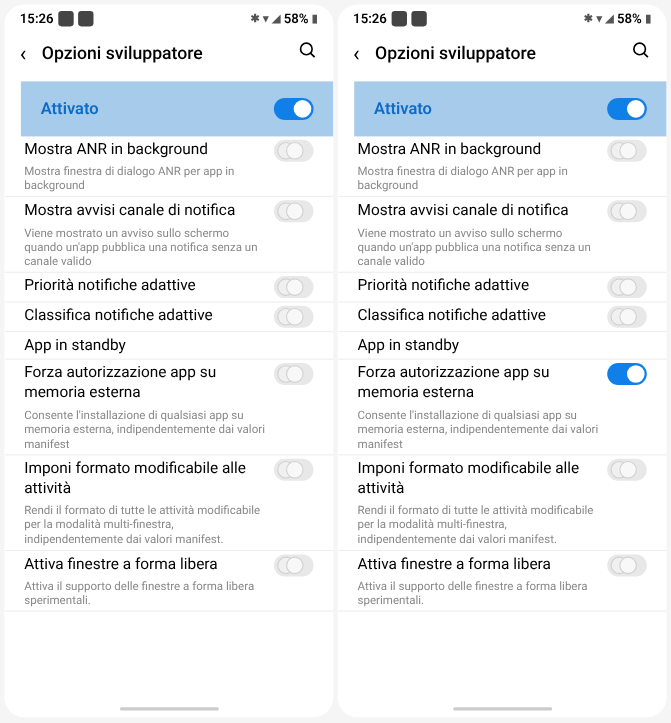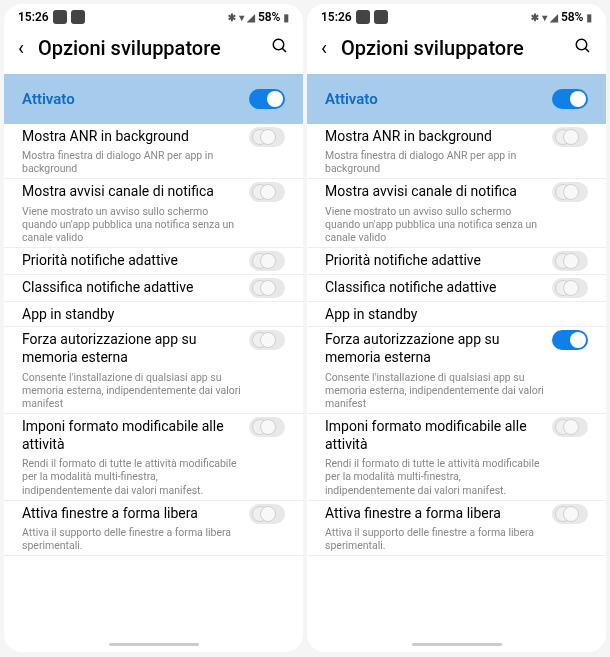--- a/index.html
+++ b/index.html
@@ -37,28 +37,29 @@
     border-radius: 3px;
     display: inline-block;
   }
   .header {
     display: flex;
     align-items: center;
     padding: 10px 14px 14px;
     gap: 14px;
   }
   .back-icon { font-size: 20px; color: #000; }
-  .header-title { flex: 1; font-size: 20px; font-weight: 500; color: #000; }
+  .header-title { flex: 1; font-size: 16px; font-weight: 500; color: #000; }
   .search-icon { font-size: 18px; color: #000; }
   .activated-bar {
     background: #a7cbea;
     display: flex;
     justify-content: space-between;
     align-items: center;
     padding: 15px 18px;
+    margin-left: 15px;
   }
   .activated-label {
     color: #0e6bc7;
     font-weight: 600;
     font-size: 15px;
   }
   .toggle {
     width: 36px;
     height: 20px;
     border-radius: 10px;

